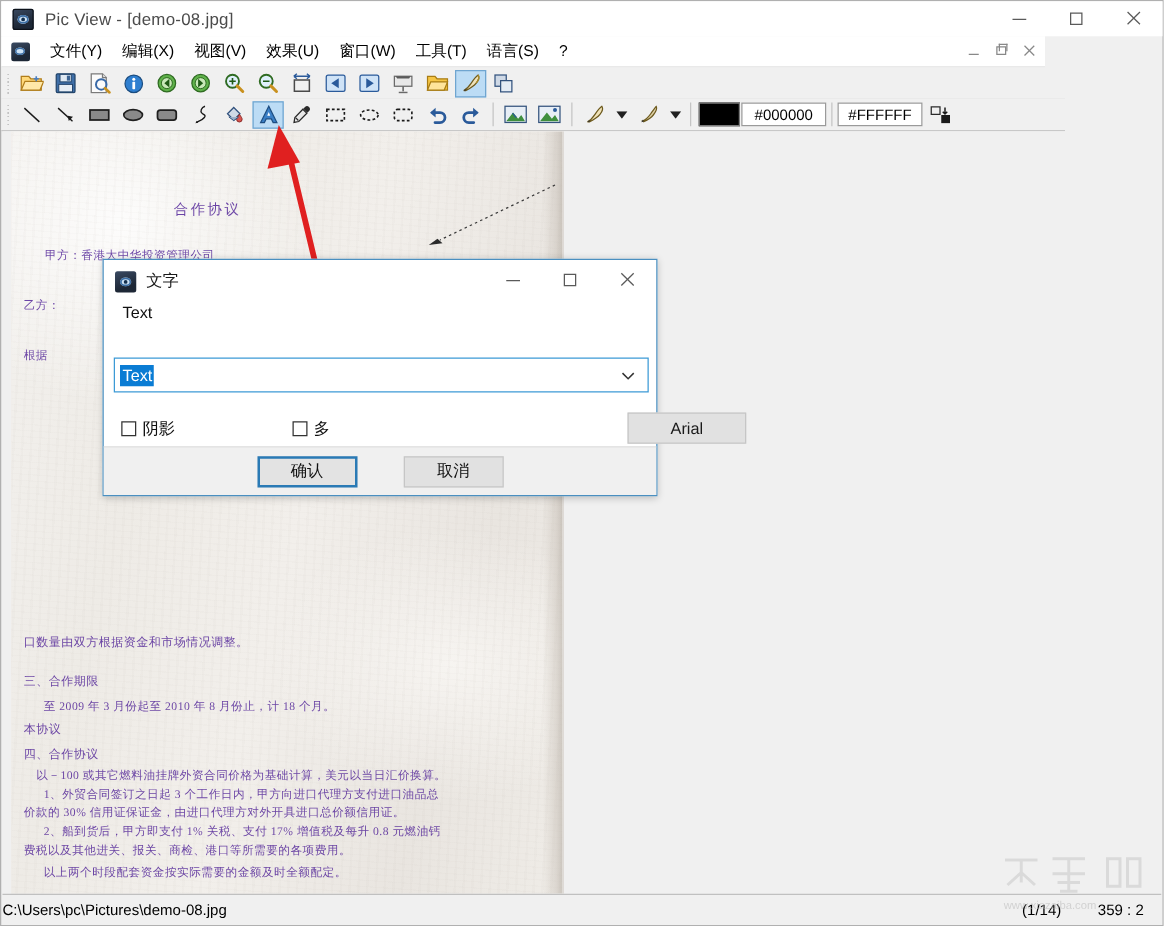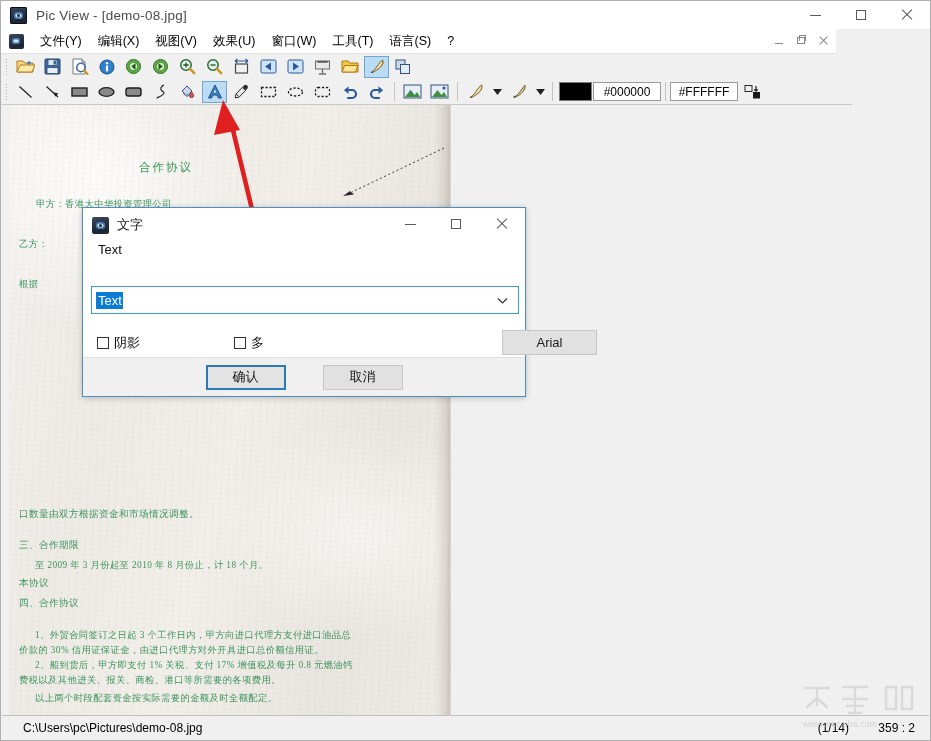--- a/index.html
+++ b/index.html
@@ -87,21 +87,21 @@
        linear-gradient(105deg,#f3f1ee 0%,#eeebe6 28%,#f2efeb 52%,#e9e5e0 78%,#efece7 100%);
   }
   .paper:after{content:"";position:absolute;inset:0;
      background:
        repeating-linear-gradient(93deg, rgba(160,150,140,.035) 0 2px, rgba(255,255,255,0) 2px 7px),
        repeating-linear-gradient(4deg, rgba(150,140,130,.028) 0 1px, rgba(255,255,255,0) 1px 5px);
   }
   .paper-edge{position:absolute;right:0;top:0;width:16px;height:100%;
      background:linear-gradient(to right, rgba(200,193,185,0) 0%, rgba(196,188,179,.45) 70%, rgba(176,168,158,.55) 100%);}
   .doc-text{position:absolute;left:0;top:0;width:441px;height:610px;
-            color:#15803d;font-family:"Liberation Serif","DejaVu Serif",serif;
+            color:#4c1d95;font-family:"Liberation Serif","DejaVu Serif",serif;
             filter:blur(.32px);opacity:.82;}
   .dt{position:absolute;white-space:pre;letter-spacing:.4px;}
   .doc-title{font-size:11.5px;letter-spacing:2px;}
   .sm{font-size:9.3px;}
   .md{font-size:9.6px;}
 
   
   .anno-arrow{position:absolute;left:0;top:-9px;width:300px;height:240px;pointer-events:none;}
   .dotted-arrow{position:absolute;left:330px;top:40px;width:110px;height:55px;pointer-events:none;}
 
@@ -132,21 +132,21 @@
             justify-content:center;font-size:13px;color:#1a1a1a;}
   .dlg-footer{position:absolute;left:0;bottom:0;width:442px;height:38px;background:#f0f0f0;
               border-top:1px solid #dfdfdf;display:flex;align-items:center;justify-content:center;gap:37px;}
   .btn{width:80px;height:25px;background:#e1e1e1;border:1px solid #c6c6c6;box-sizing:border-box;
        display:flex;align-items:center;justify-content:center;font-size:13px;color:#111;}
   .btn.default{border:2px solid #2a7ab5;background:#e3e3e3;}
 
   
   .statusbar{position:absolute;left:1px;bottom:1px;width:927px;height:23px;background:#f0f0f0;
              border-top:1px solid #c0c0c0;display:flex;align-items:center;}
-  .status-path{margin-left:21px;font-size:12px;color:#000;}
+  .status-path{margin-left:0;font-size:12px;color:#000;}
   .status-page{position:absolute;right:80px;font-size:12px;color:#000;}
   .status-coord{position:absolute;right:14px;font-size:12px;color:#000;}
 
   
   .watermark{position:absolute;right:10px;bottom:10px;width:122px;height:48px;
              pointer-events:none;z-index:60;opacity:.55;}
 </style>
 </head>
 <body>
 
@@ -442,20 +442,21 @@
       <div class="doc-text">
         <div class="dt doc-title" style="left:130px;top:55px;">合作协议</div>
         <div class="dt sm" style="left:27px;top:93px;">甲方：香港大中华投资管理公司</div>
         <div class="dt sm" style="left:10px;top:133px;">乙方：</div>
         <div class="dt sm" style="left:10px;top:173px;">根据</div>
         <div class="dt md" style="left:10px;top:403px;">口数量由双方根据资金和市场情况调整。</div>
         <div class="dt md" style="left:10px;top:434px;">三、合作期限</div>
         <div class="dt sm" style="left:26px;top:454px;">至 2009 年 3 月份起至 2010 年 8 月份止，计 18 个月。</div>
         <div class="dt md" style="left:10px;top:472px;">本协议</div>
         <div class="dt md" style="left:10px;top:492px;">四、合作协议</div>
+        <div class="dt sm" style="left:20px;top:509px;">以－100 或其它燃料油挂牌外资合同价格为基础计算，美元以当日汇价换算。</div>
         <div class="dt sm" style="left:26px;top:524px;">1、外贸合同签订之日起 3 个工作日内，甲方向进口代理方支付进口油品总</div>
         <div class="dt sm" style="left:10px;top:539px;">价款的 30% 信用证保证金，由进口代理方对外开具进口总价额信用证。</div>
         <div class="dt sm" style="left:26px;top:554px;">2、船到货后，甲方即支付 1% 关税、支付 17% 增值税及每升 0.8 元燃油钙</div>
         <div class="dt sm" style="left:10px;top:569px;">费税以及其他进关、报关、商检、港口等所需要的各项费用。</div>
         <div class="dt sm" style="left:26px;top:587px;">以上两个时段配套资金按实际需要的金额及时全额配定。</div>
 
       </div>
 
       <svg class="dotted-arrow" viewBox="0 0 110 55">
         <path d="M105 3L13 47" stroke="#3a3a3a" stroke-width="1" stroke-dasharray="2 2.6" fill="none"></path>

